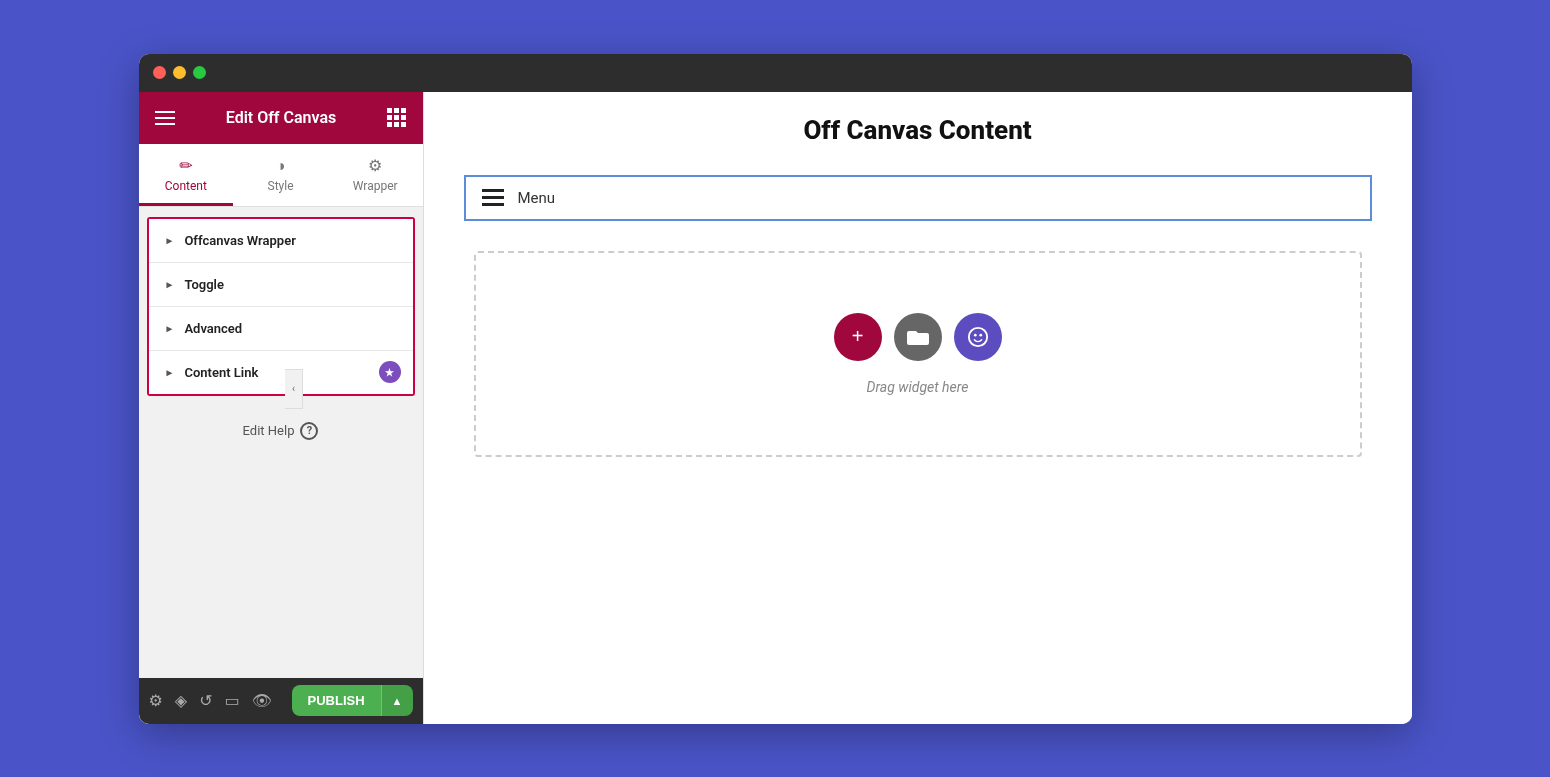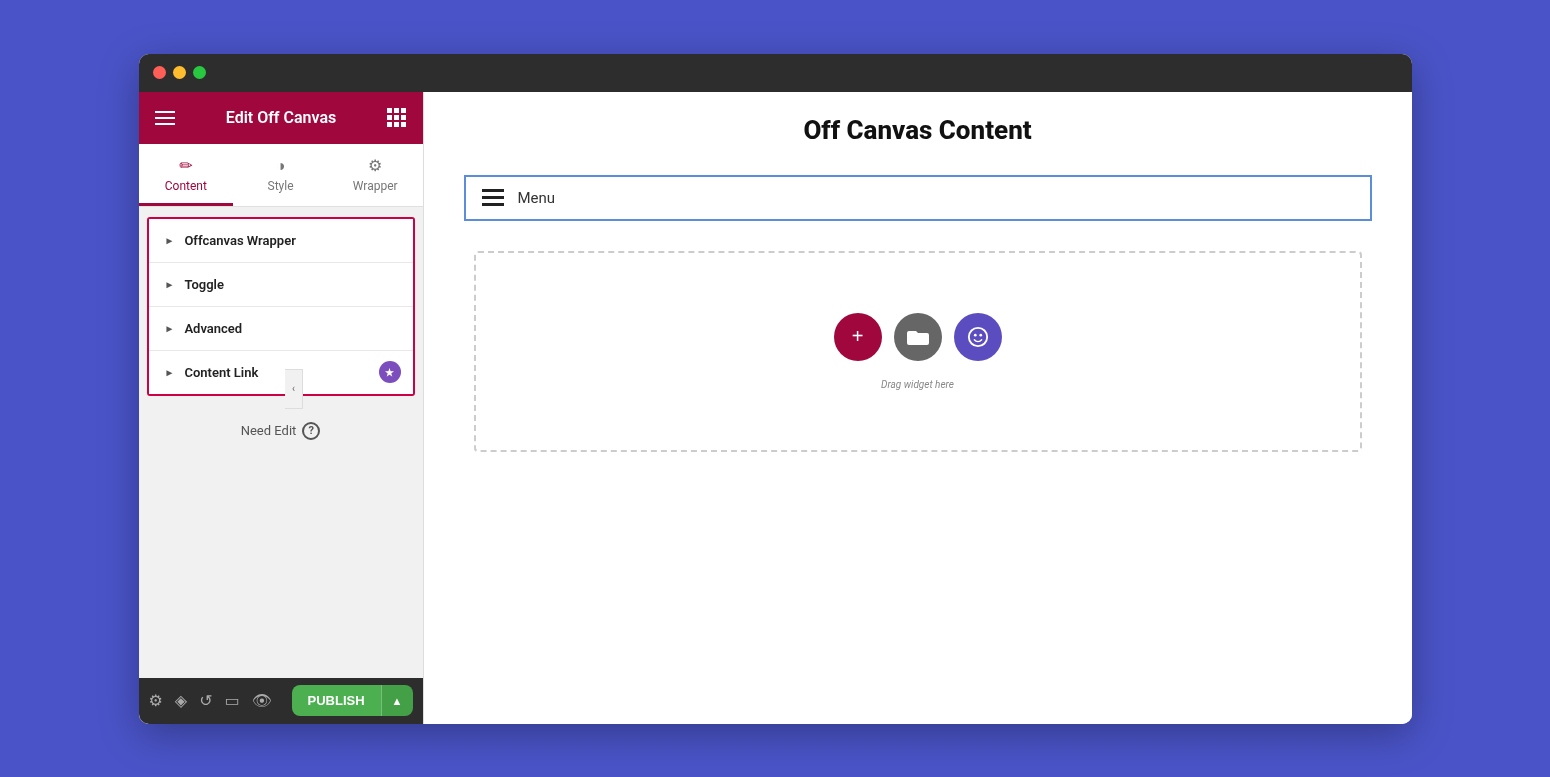--- a/index.html
+++ b/index.html
@@ -328,21 +328,21 @@
       cursor: pointer;
       font-size: 20px;
       color: #fff;
     }
 
     .action-btn.add { background: #a0073d; }
     .action-btn.folder { background: #666; }
     .action-btn.smiley { background: #5b4dbf; }
 
     .drag-label {
-      font-size: 10px;
+      font-size: 14px;
       color: #888;
       font-style: italic;
     }
 
     
     .collapse-handle {
       position: absolute;
       left: 285px;
       top: 50%;
       transform: translateY(-50%);
@@ -434,21 +434,21 @@
         <div class="accordion-item">
           <div class="accordion-item-header">
             <span class="chevron">►</span>
             <span>Content Link</span>
             <div class="pro-badge">★</div>
           </div>
         </div>
       </div>
 
       <div class="need-help">
-        <span>Need Edit</span>
+        <span>Edit Help</span>
         <div class="help-circle">?</div>
       </div>
 
       <div class="panel-toolbar">
         <span class="toolbar-icon">⚙</span>
         <span class="toolbar-icon">◈</span>
         <span class="toolbar-icon">↺</span>
         <span class="toolbar-icon">▭</span>
         <span class="toolbar-icon">👁</span>
         <div class="publish-btn">

